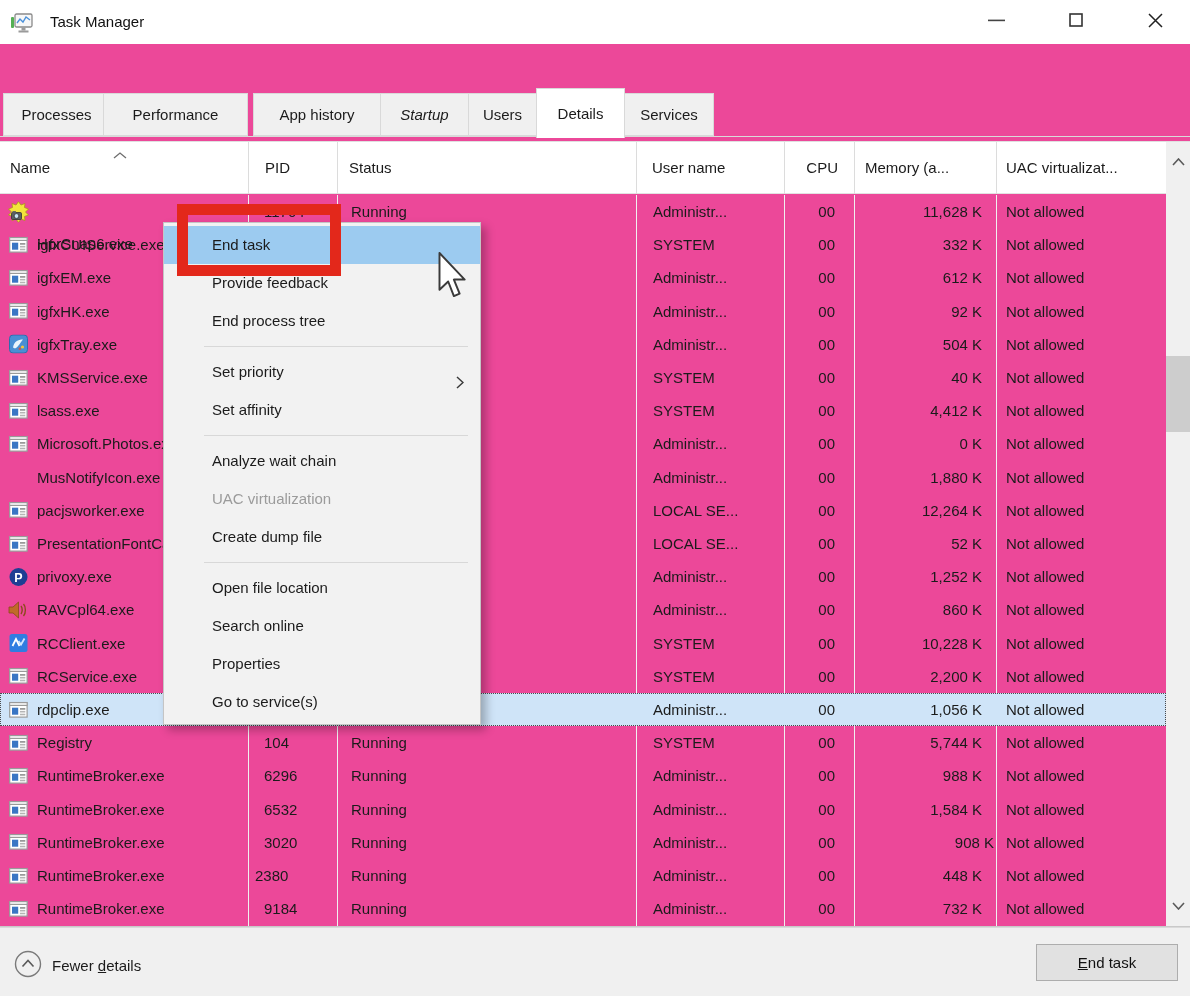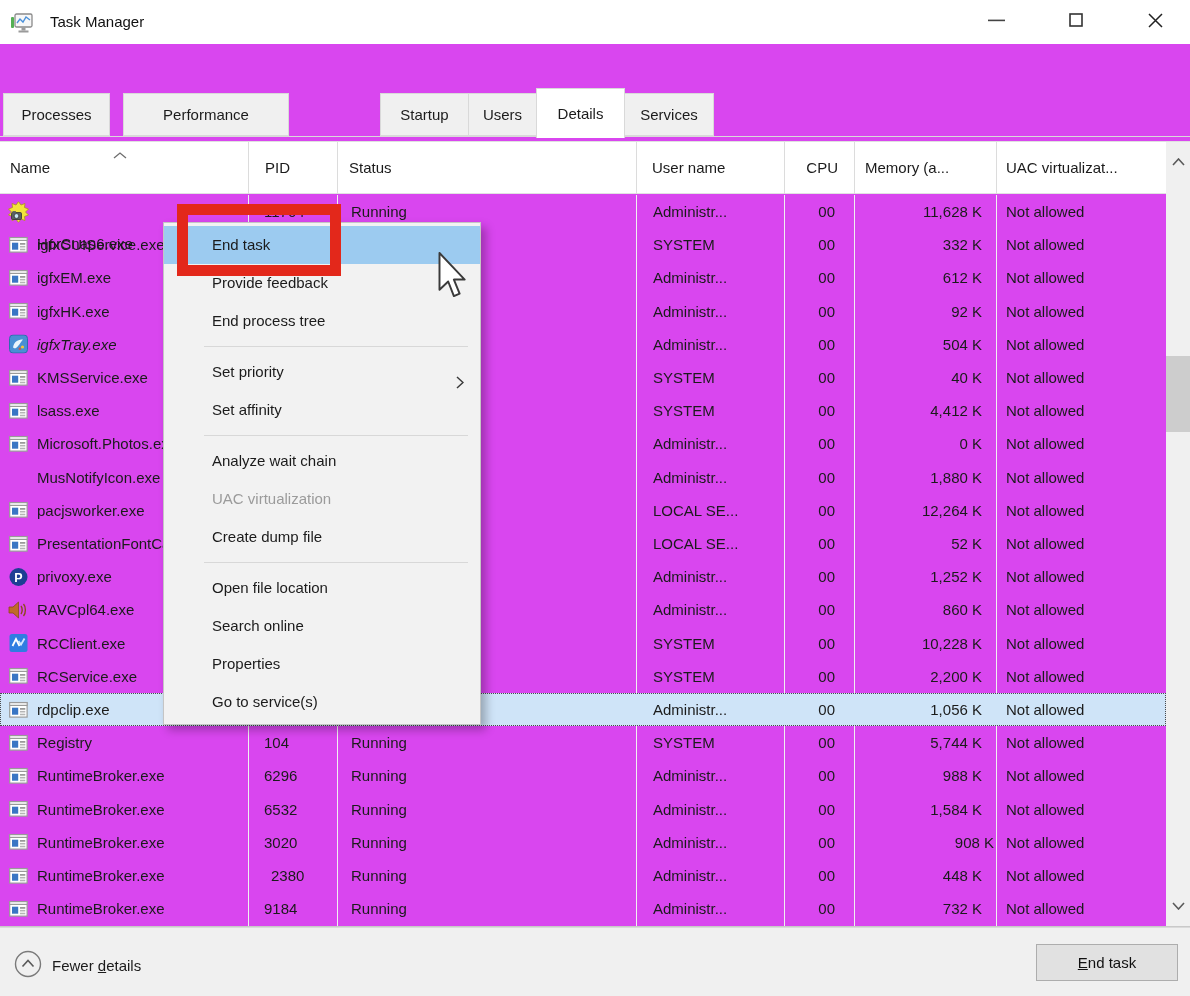--- a/index.html
+++ b/index.html
@@ -1,16 +1,16 @@
 <!DOCTYPE html>
 <html><head>
 <meta charset="utf-8">
 <style>
   html,body{margin:0;padding:0;background:#fff;}
-  .window{position:relative;width:1190px;height:996px;background:#d946ef;overflow:hidden;
+  .window{position:relative;width:1190px;height:996px;background:#ec4899;overflow:hidden;
           font-family:"Liberation Sans","DejaVu Sans",sans-serif;color:#1b1b1b;font-size:15px;}
   .abs{position:absolute;}
   
   .titlebar{position:absolute;left:0;top:0;width:1190px;height:44px;background:#fff;}
   .win-title{position:absolute;left:50px;top:13px;font-size:15px;color:#111;}
   .winbtn{position:absolute;top:0;width:46px;height:40px;display:flex;align-items:center;justify-content:center;}
   
   .menubar{position:absolute;left:0;top:48px;height:34px;display:flex;align-items:center;padding-left:12px;}
   .menubar span{margin-right:30px;color:#111;}
   
@@ -84,22 +84,23 @@
       <svg width="15" height="15" viewBox="0 0 15 15">
           <path d="M1,1 L14,14 M14,1 L1,14" stroke="#222" stroke-width="1.5"></path>
         </svg>
     </span>
   </div>
 
 
   <div class="tabstrip" id="tabstrip">
       <div class="baseline"></div>
       <div class="tab" style="left: 3px; width: 107px;">Processes</div>
-      <div class="tab" style="left: 123px; width: 166px;">Performance</div>
-      <div class="tab" style="left: 380px; width: 89px;">Startup</div>
+      <div class="tab" style="left: 103px; width: 145px;">Performance</div>
+      <div class="tab" style="left: 253px; width: 128px;">App history</div>
+      <div class="tab" style="left: 380px; width: 89px; font-style: italic;">Startup</div>
       <div class="tab" style="left: 468px; width: 69px;">Users</div>
       <div class="tab active" style="left: 536px; width: 89px;">Details</div>
       <div class="tab" style="left: 624px; width: 90px;">Services</div>
     </div>
 
   <div class="list-top"></div>
   <div class="colheads" id="colheads">
       <div class="hcell" style="left: 0px; width: 248px; padding-left: 10px;">Name</div>
       <div class="hcell" style="left: 248px; width: 89px; padding-left: 17px;">PID</div>
       <div class="hcell" style="left: 337px; width: 299px; padding-left: 12px;">Status</div>
@@ -196,21 +197,21 @@
             <rect x="0.7" y="1" width="17.4" height="14.6" fill="#fff" stroke="#9a9a9a" stroke-width="1.2"></rect>
             <rect x="0.7" y="1" width="17.4" height="3" fill="#e8e8e8" stroke="#9a9a9a" stroke-width="1"></rect>
             <rect x="3" y="6.2" width="6.2" height="7" fill="#3a76c4"></rect>
             <rect x="11" y="6.6" width="5.3" height="1.6" fill="#8f8f8f"></rect>
             <rect x="11" y="9.4" width="5.3" height="1.6" fill="#b5b5b5"></rect>
             <rect x="11" y="12.2" width="5.3" height="1.6" fill="#b5b5b5"></rect>
           </svg>
         </span>
       </div>
       <div class="row" style="top: 327.8px;">
-        <div class="cell" style="left: 0px; width: 248px; padding-left: 37px; font-style: italic;">igfxTray.exe</div>
+        <div class="cell" style="left: 0px; width: 248px; padding-left: 37px;">igfxTray.exe</div>
         <div class="cell" style="left: 248px; width: 89px; padding-left: 16px;"></div>
         <div class="cell" style="left: 337px; width: 299px; padding-left: 14px;">Running</div>
         <div class="cell" style="left: 636px; width: 148px; padding-left: 17px;">Administr...</div>
         <div class="cell" style="left: 784px; width: 70px; justify-content: flex-end; padding-right: 19px;">00</div>
         <div class="cell" style="left: 854px; width: 142px; justify-content: flex-end; padding-right: 14px;">504 K</div>
         <div class="cell" style="left: 996px; width: 170px; padding-left: 10px;">Not allowed</div>
         <span class="ricon">
           <svg width="19" height="19" viewBox="0 0 19 19">
             <rect x="0.5" y="0.5" width="18" height="18" rx="3.5" fill="#4a8fd4" stroke="#2f6cae" stroke-width="1"></rect>
             <path d="M4,13 C5,7 9,5 14,5 C11,8 10,12 6,14 Z" fill="#eaf4fc"></path>
@@ -478,21 +479,21 @@
             <rect x="0.7" y="1" width="17.4" height="3" fill="#e8e8e8" stroke="#9a9a9a" stroke-width="1"></rect>
             <rect x="3" y="6.2" width="6.2" height="7" fill="#3a76c4"></rect>
             <rect x="11" y="6.6" width="5.3" height="1.6" fill="#8f8f8f"></rect>
             <rect x="11" y="9.4" width="5.3" height="1.6" fill="#b5b5b5"></rect>
             <rect x="11" y="12.2" width="5.3" height="1.6" fill="#b5b5b5"></rect>
           </svg>
         </span>
       </div>
       <div class="row" style="top: 859px;">
         <div class="cell" style="left: 0px; width: 248px; padding-left: 37px;">RuntimeBroker.exe</div>
-        <div class="cell" style="left: 248px; width: 89px; padding-left: 23px;">2380</div>
+        <div class="cell" style="left: 232px; width: 89px; padding-left: 23px;">2380</div>
         <div class="cell" style="left: 337px; width: 299px; padding-left: 14px;">Running</div>
         <div class="cell" style="left: 636px; width: 148px; padding-left: 17px;">Administr...</div>
         <div class="cell" style="left: 784px; width: 70px; justify-content: flex-end; padding-right: 19px;">00</div>
         <div class="cell" style="left: 854px; width: 142px; justify-content: flex-end; padding-right: 14px;">448 K</div>
         <div class="cell" style="left: 996px; width: 170px; padding-left: 10px;">Not allowed</div>
         <span class="ricon">
           <svg width="19" height="17" viewBox="0 0 19 17">
             <rect x="0.7" y="1" width="17.4" height="14.6" fill="#fff" stroke="#9a9a9a" stroke-width="1.2"></rect>
             <rect x="0.7" y="1" width="17.4" height="3" fill="#e8e8e8" stroke="#9a9a9a" stroke-width="1"></rect>
             <rect x="3" y="6.2" width="6.2" height="7" fill="#3a76c4"></rect>

